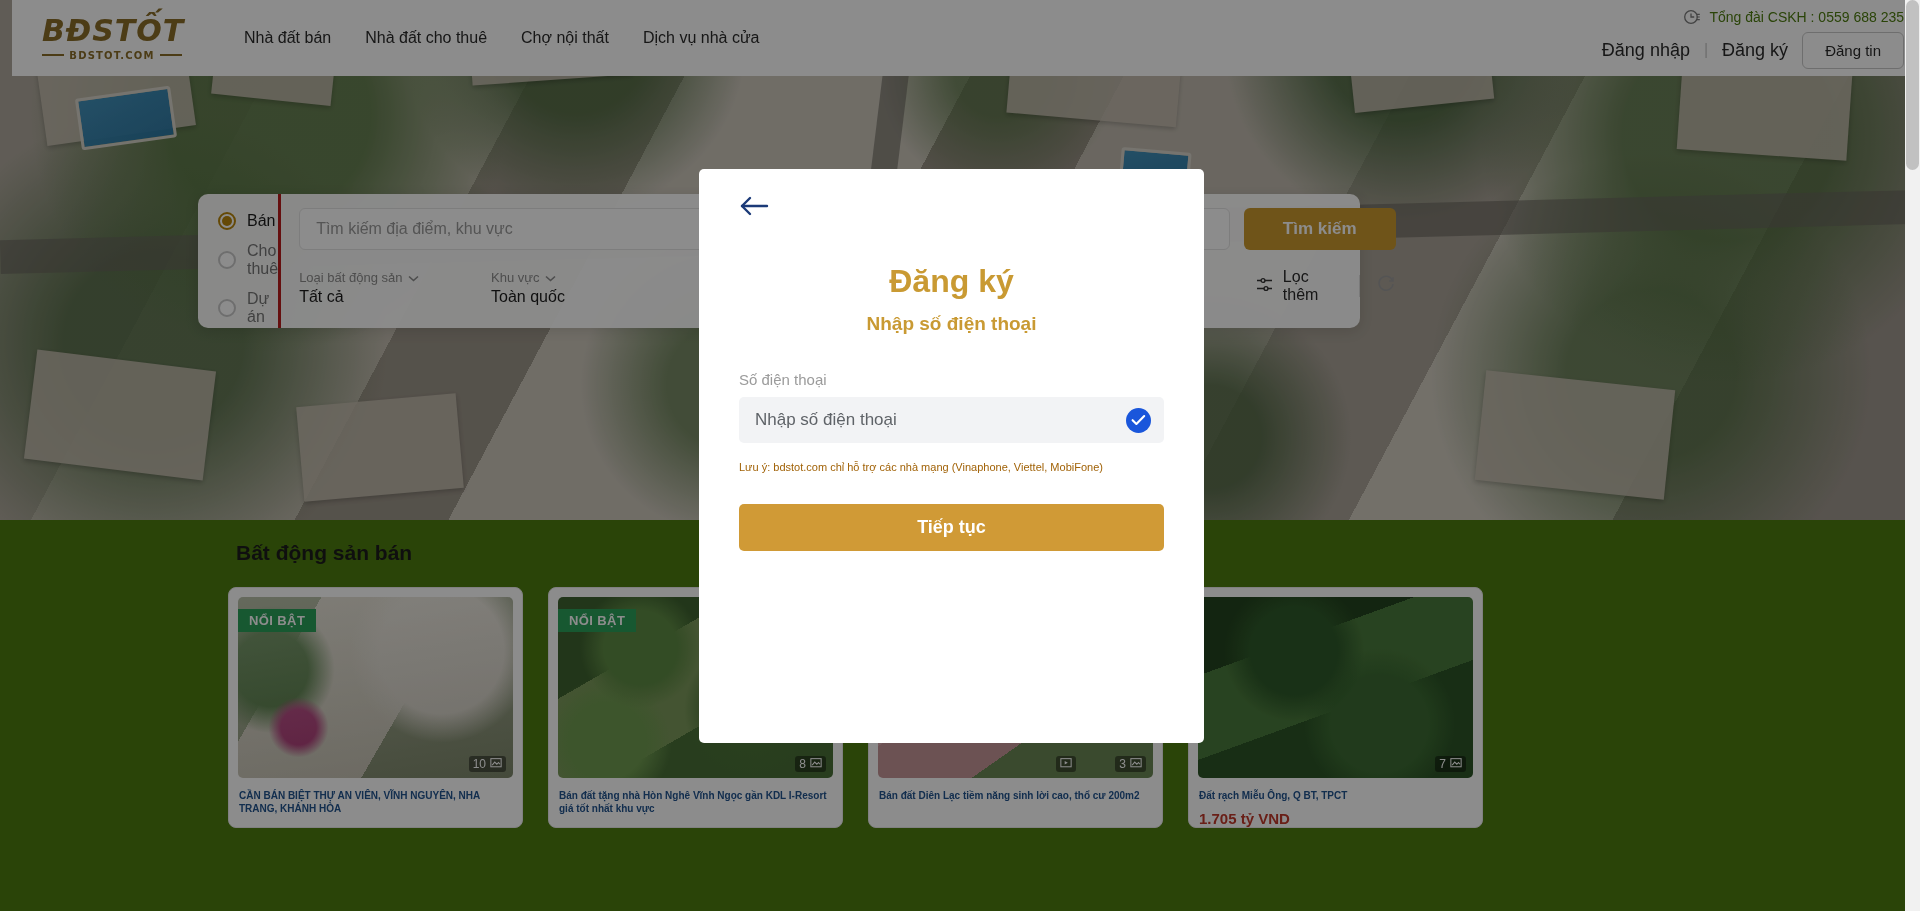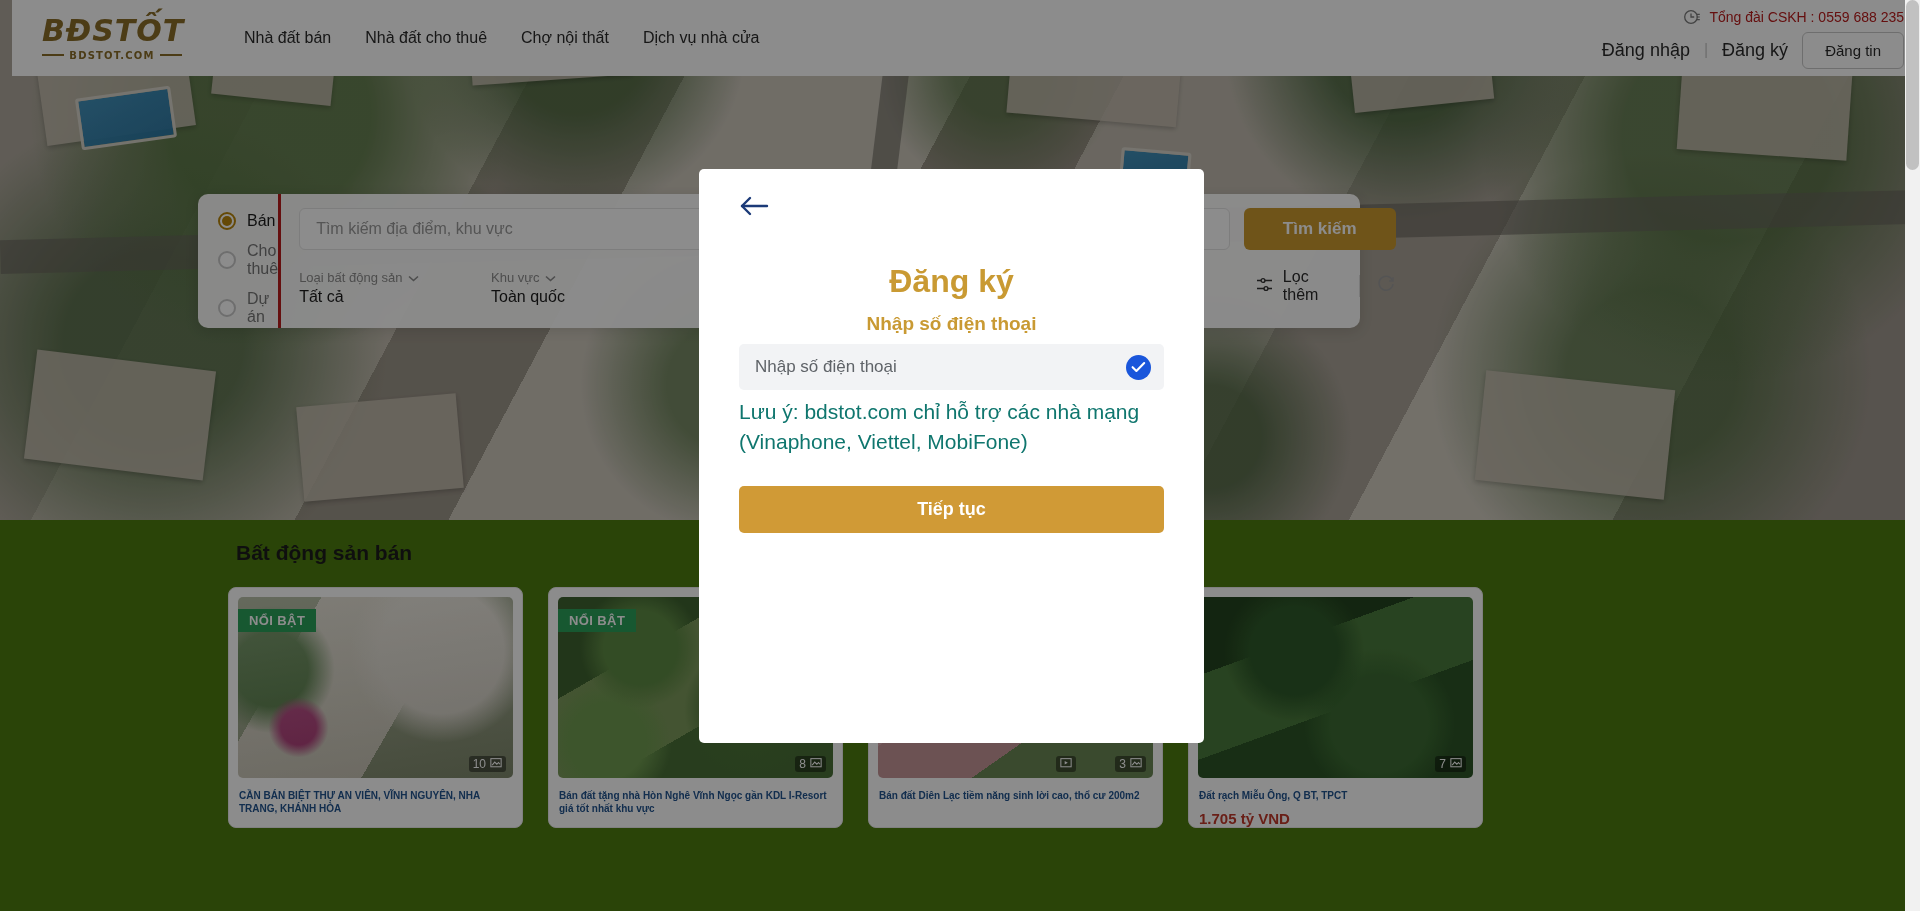--- a/index.html
+++ b/index.html
@@ -67,21 +67,21 @@
     font-family: "DejaVu Sans", sans-serif;
   }
   .nav { display: flex; align-items: center; gap: 34px; margin-left: 62px; }
   .nav a {
     font-size: 16px; color: #2b2b2b; text-decoration: none; white-space: nowrap;
   }
   .header-right {
     margin-left: auto; margin-right: 28px;
     display: flex; flex-direction: column; align-items: flex-end; gap: 6px;
   }
-  .hotline { display: flex; align-items: center; gap: 8px; font-size: 14px; color: #b91c1c; }
+  .hotline { display: flex; align-items: center; gap: 8px; font-size: 14px; color: #4d7c0f; }
   .hotline svg { display:block; }
   .auth-row { display: flex; align-items: center; gap: 14px; }
   .auth-row a { font-size: 18px; color: #2b2b2b; text-decoration: none; }
   .auth-sep { color: #c8c8c8; }
   .post-btn {
     border: 1px solid #c9c9c9; border-radius: 6px;
     padding: 9px 22px; font-size: 15px; color: #2b2b2b;
     background: #fff; cursor: pointer; font-family: inherit;
   }
 
@@ -221,21 +221,21 @@
   .field-input {
     flex: 1; border: none; background: transparent; outline: none;
     font-size: 17px; color: #3c4043; font-family: inherit;
   }
   .field-input::placeholder { color: #5f6368; }
   .check-circle {
     width: 25px; height: 25px; border-radius: 50%; background: #1a56db;
     display: flex; align-items: center; justify-content: center; flex: none;
   }
   .note {
-    margin-top: 7px; font-size: 21px; line-height: 1.45; color: #0f766e;
+    margin-top: 17px; font-size: 11px; line-height: 1.45; color: #a16207;
   }
   .continue-btn {
     margin-top: 28px; width: 100%; height: 47px; border: none; border-radius: 5px;
     background: #d09a36; color: #fff; font-size: 18px; font-weight: bold;
     cursor: pointer; font-family: inherit;
   }
 
   
   .scrollbar {
     position: absolute; right: 0; top: 0; width: 15px; height: 911px;
@@ -482,20 +482,21 @@
   <div class="modal">
     <div class="modal-back">
       <svg width="30" height="22" viewBox="0 0 30 22" fill="none" stroke="#1b3a78" stroke-width="2.4" stroke-linecap="round" stroke-linejoin="round">
         <path d="M28 11H3"></path>
           <path d="M11 3L3 11l8 8"></path>
       </svg>
     </div>
     <div class="modal-title">Đăng ký</div>
     <div class="modal-sub">Nhập số điện thoại</div>
 
+    <div class="field-label">Số điện thoại</div>
     <div class="field-box">
       <input class="field-input" type="text" placeholder="Nhập số điện thoại" style="">
       <span class="check-circle">
         <svg width="15" height="12" viewBox="0 0 15 12" fill="none" stroke="#fff" stroke-width="2.1" stroke-linecap="round" stroke-linejoin="round">
           <path d="M1.6 6.2l3.8 3.8L13.2 2"></path>
         </svg>
       </span>
     </div>
 
     <div class="note">Lưu ý: bdstot.com chỉ hỗ trợ các nhà mạng (Vinaphone, Viettel, MobiFone)</div>

